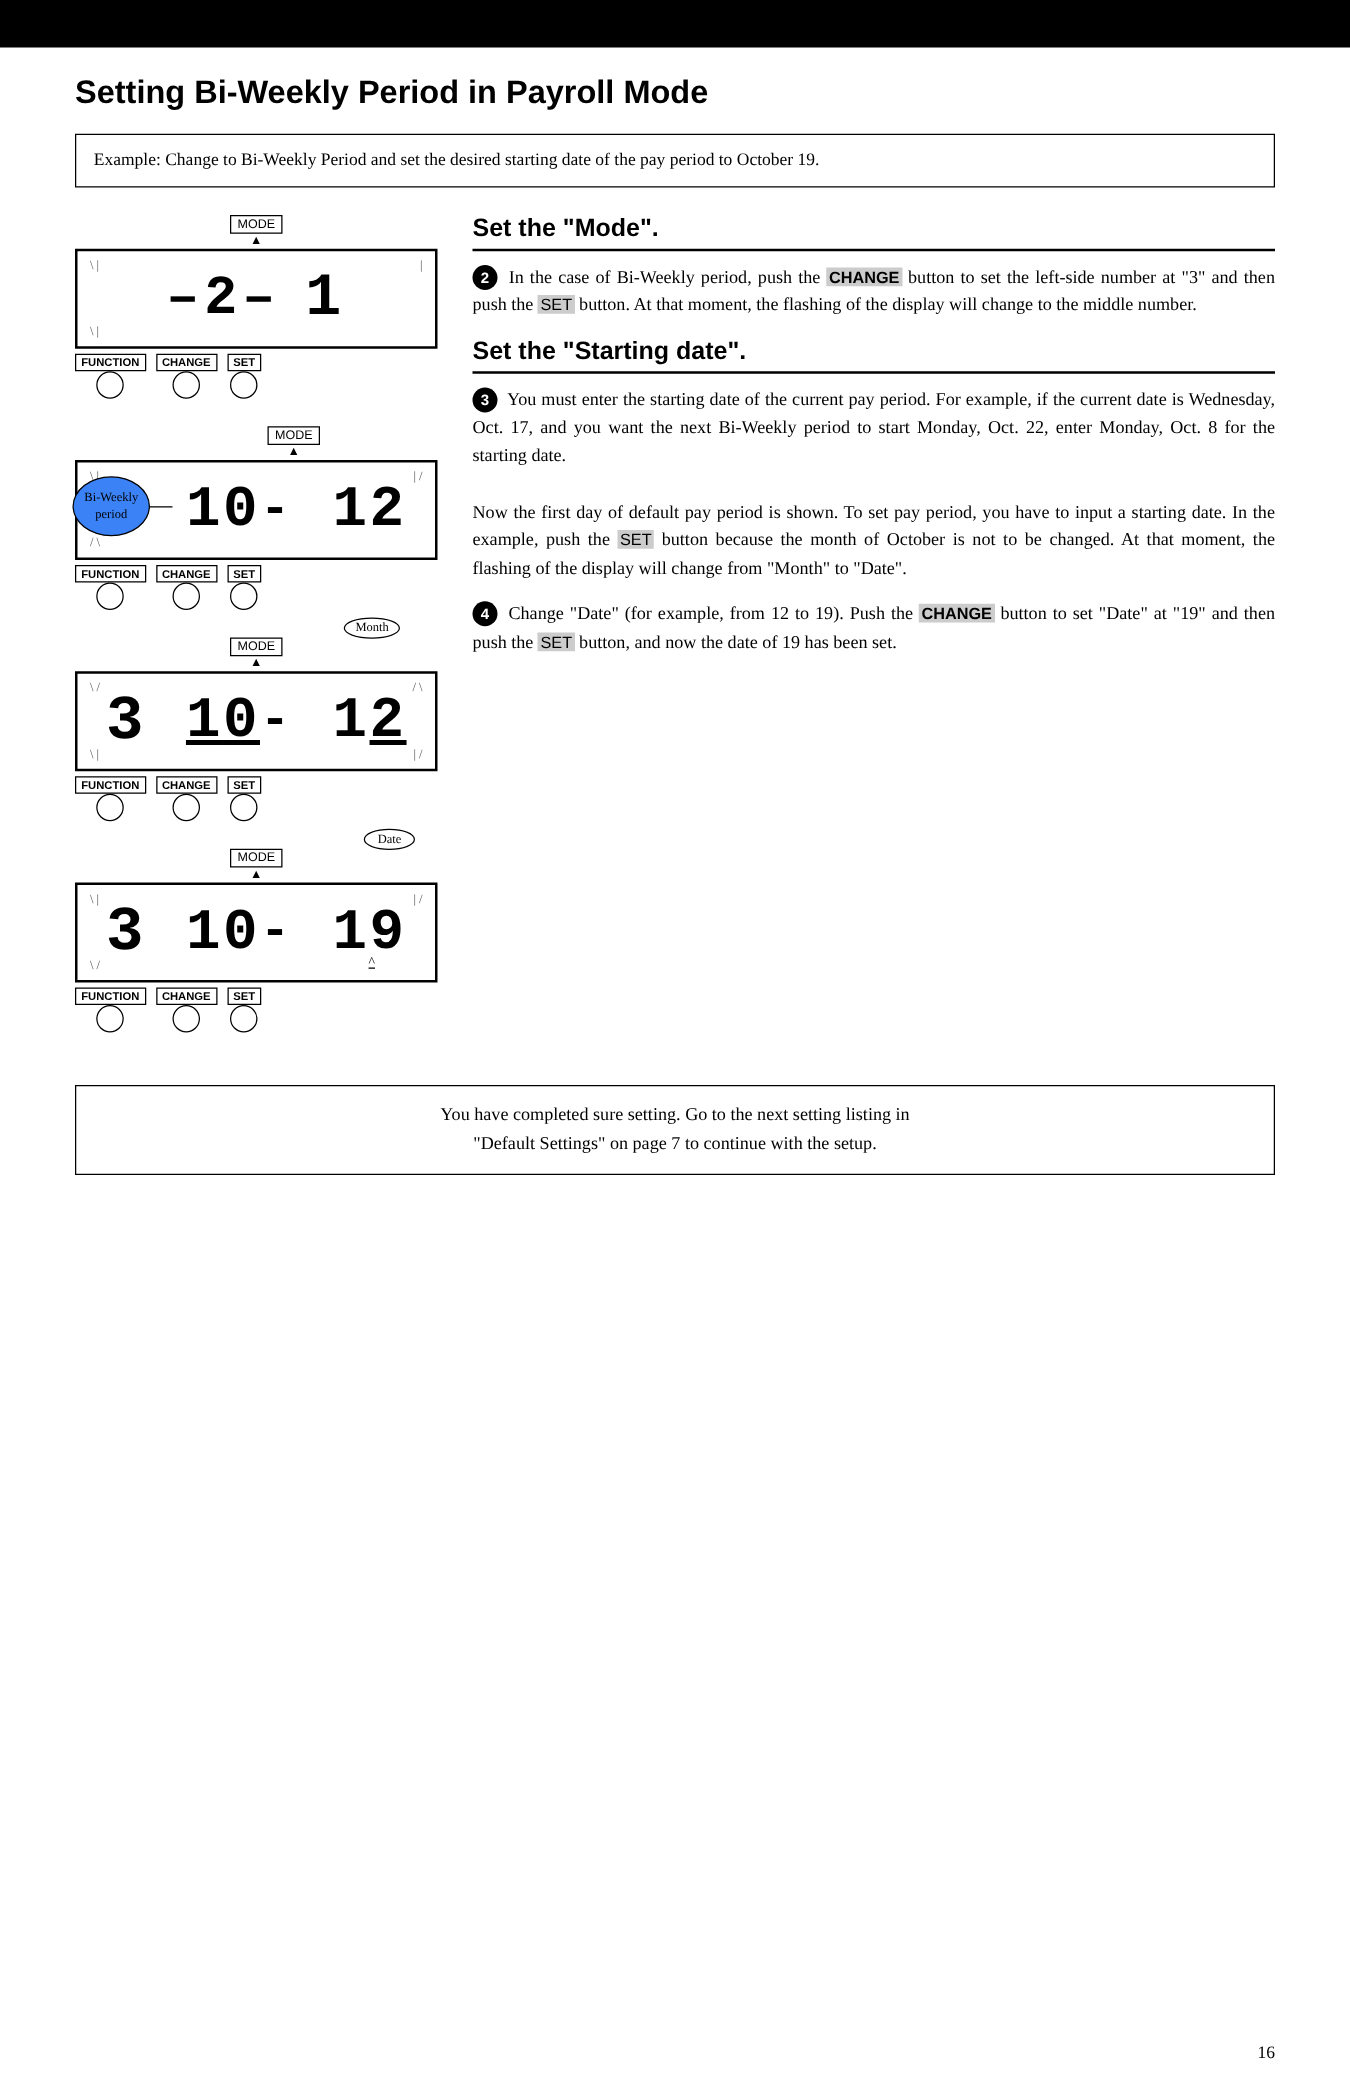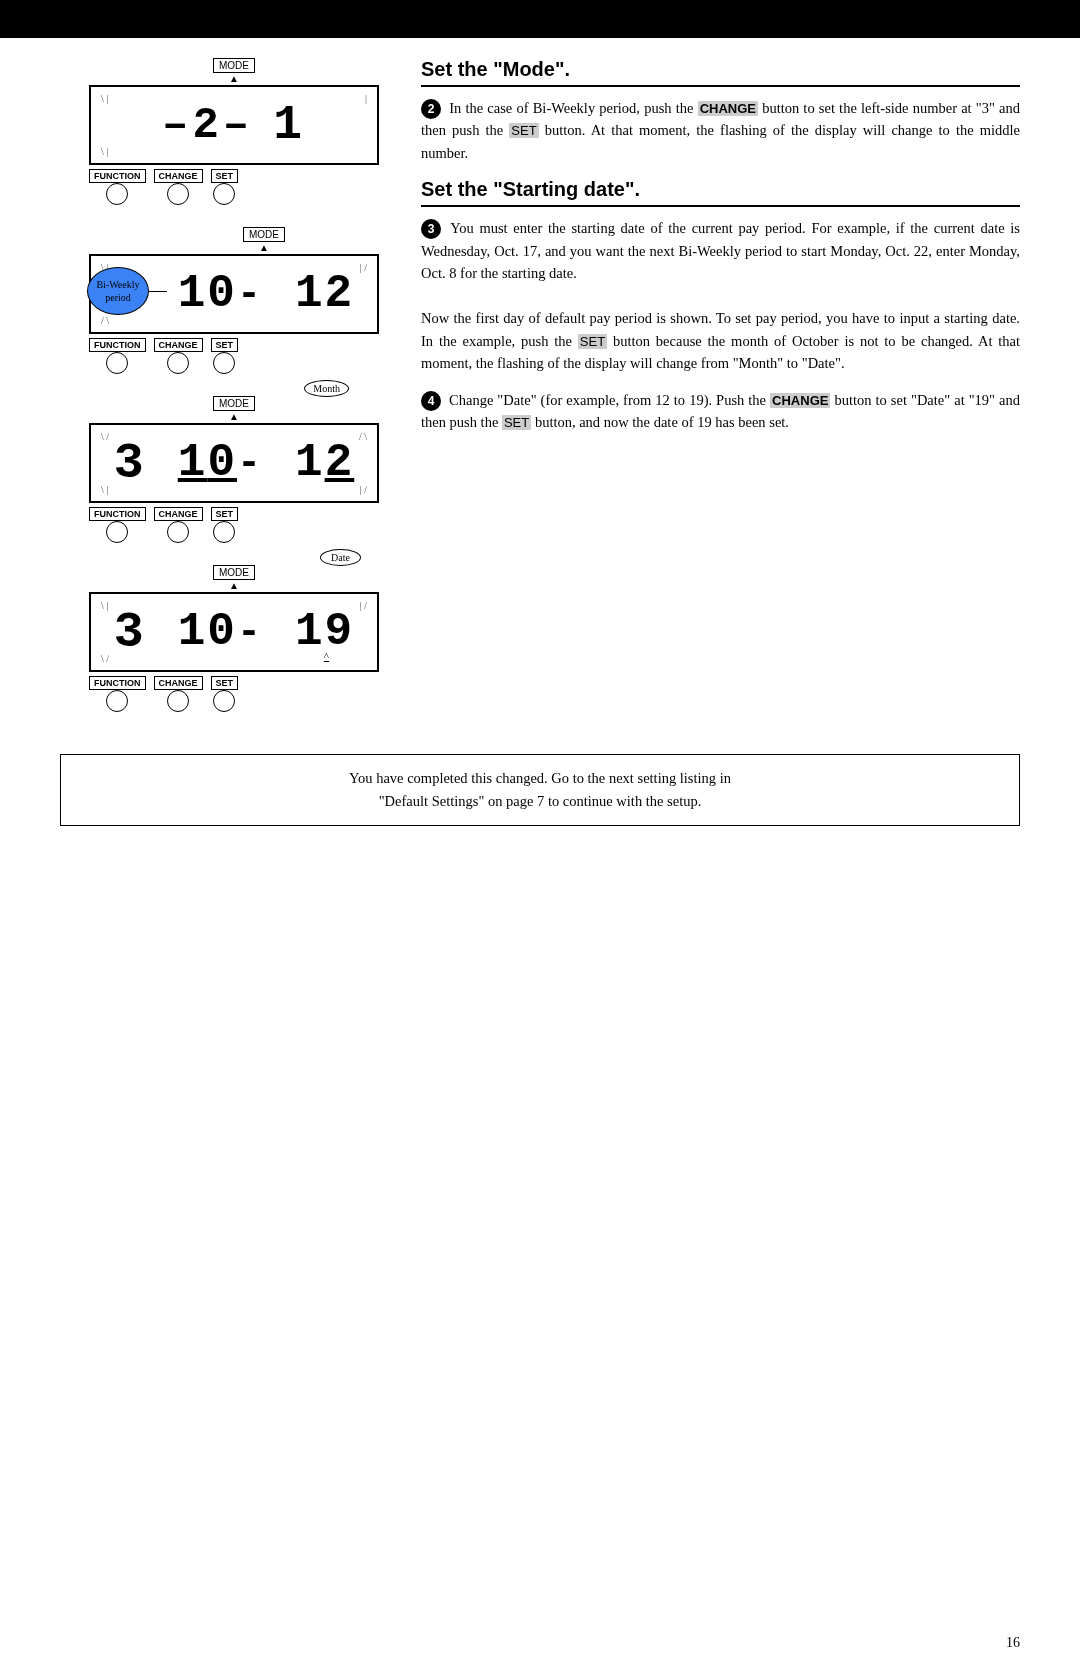--- a/index.html
+++ b/index.html
@@ -33,22 +33,21 @@
     .example-box {
       border: 1px solid #000;
       padding: 10px 14px;
       margin-bottom: 22px;
       font-size: 14px;
       line-height: 1.5;
     }
 
     .main-layout {
       display: flex;
-      gap: 42px;
-      margin-left: 29px;
+      gap: 28px;
     }
 
     .left-col {
       width: 290px;
       flex-shrink: 0;
     }
 
     .right-col {
       flex: 1;
     }
@@ -231,21 +230,25 @@
       font-size: 10px;
       color: #555;
     }
   </style>
 </head>
 <body>
 
 <div class="top-bar"></div>
 
 <div class="page-content">
-
+  <div class="page-title">Setting Bi-Weekly Period in Payroll Mode</div>
+
+  <div class="example-box">
+    <span>Example: Change to Bi-Weekly Period and set the desired starting date of the pay period to October 19.</span>
+  </div>
 
   <div class="main-layout">
 
     <div class="left-col">
 
       <div class="diagram-container display-wrapper">
         <div class="mode-top-area">
           <div class="mode-label-box">MODE</div>
           <div class="arrow-up">▲</div>
         </div>
@@ -402,19 +405,19 @@
       <div class="step">
         <span class="step-num-circle">4</span>
         Change "Date" (for example, from 12 to 19). Push the <span class="highlight-box">CHANGE</span> button to set "Date" at "19" and then push the <span class="highlight-box-light">SET</span> button, and now the date of 19 has been set.
       </div>
 
 
     </div>
   </div>
 
   <div class="bottom-box">
-    <div>You have completed this changed.  Go to the next setting listing in</div>
+    <div>You have completed sure setting.  Go to the next setting listing in</div>
     <div>"Default Settings" on page 7 to continue with the setup.</div>
   </div>
 
 </div>
 
 <div class="page-number">16</div>
 
 </body></html>

